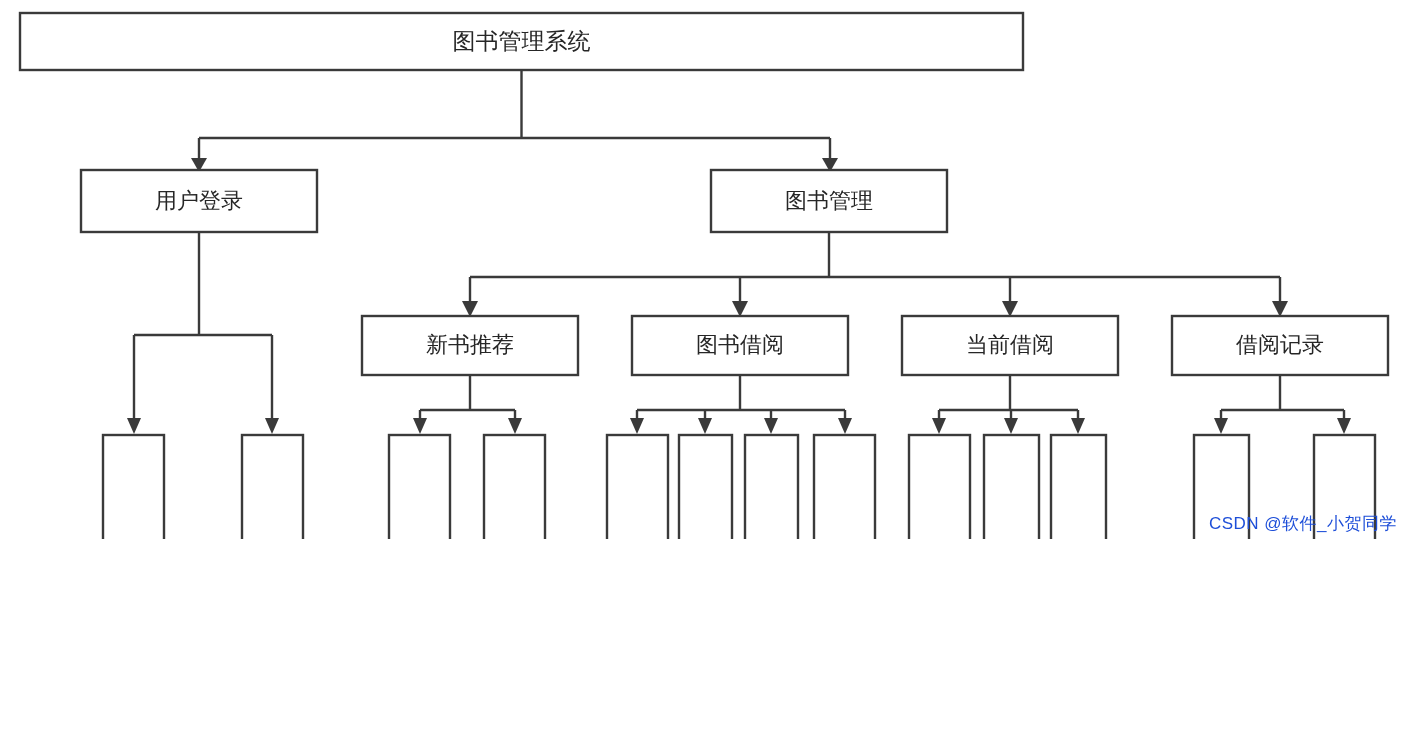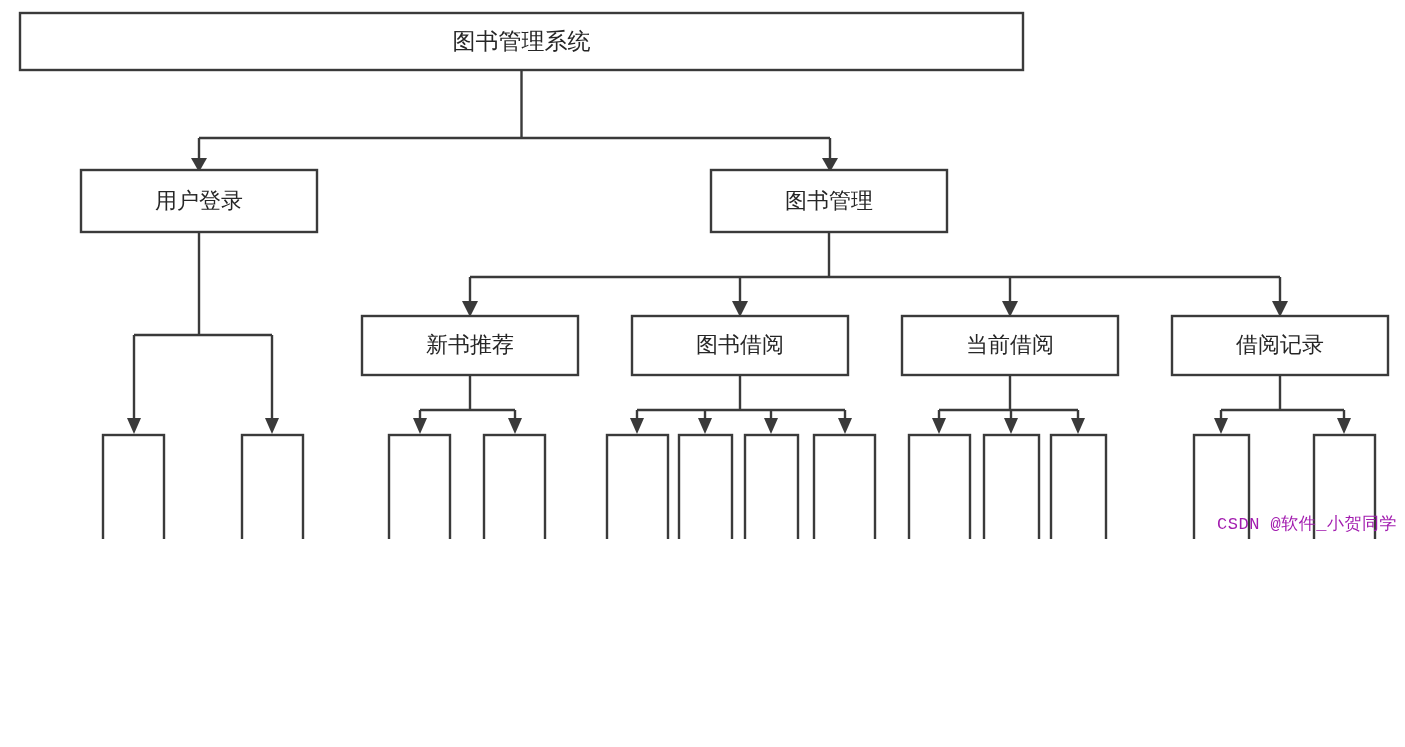--- a/index.html
+++ b/index.html
@@ -60,23 +60,23 @@
     align-items: center;
     justify-content: center;
     text-align: center;
     white-space: normal;
     pointer-events: none;
   }
   .watermark {
     position: absolute;
     right: 8px;
     bottom: 4px;
-    font-family: Liberation Mono, monospace;
+    font-family: Liberation Sans, sans-serif;
     font-size: 17px;
-    color: #a21caf;
+    color: #1d4ed8;
     letter-spacing: 0.5px;
     white-space: nowrap;
   }
 </style>
 </head>
 <body>
 
 <div id="page">
 
   <svg class="diagram" viewBox="0 0 1405 747">

